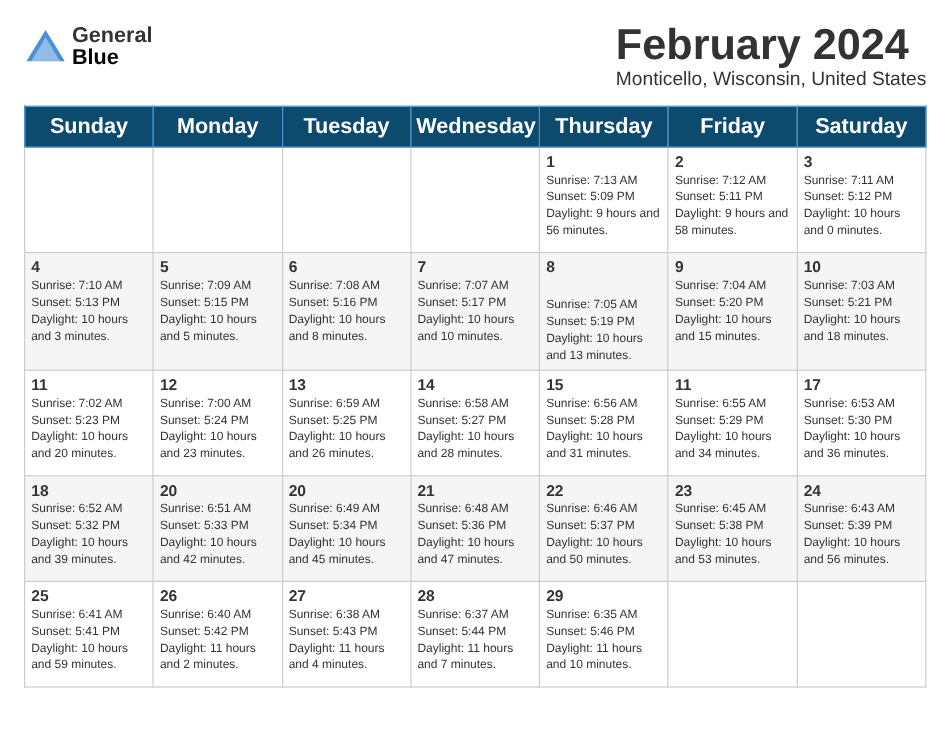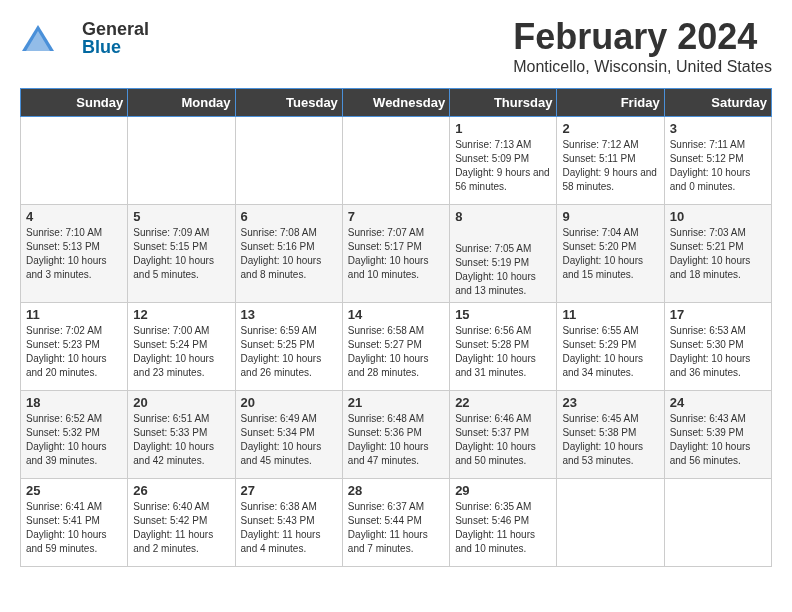--- a/index.html
+++ b/index.html
@@ -13,36 +13,35 @@
     .header-section {
       display: flex;
       justify-content: space-between;
       align-items: flex-start;
       margin-bottom: 12px;
     }
     .logo {
       display: flex;
       align-items: center;
       margin-top: 4px;
-      gap: 22px;
     }
     .logo-text {
       display: flex;
       flex-direction: column;
       line-height: 1;
     }
     .logo-general {
       font-size: 18px;
       font-weight: bold;
       color: #333;
     }
     .logo-blue {
       font-size: 18px;
       font-weight: bold;
-      color: #0369a1;
+      color: #000000;
     }
     .logo-icon {
       width: 36px;
       height: 30px;
       margin-right: 4px;
     }
     .title-section {
       text-align: left;
     }
     .month-title {
@@ -53,26 +52,26 @@
     .location-title {
       font-size: 16px;
       color: #333;
     }
     .calendar-table {
       width: 100%;
       border-collapse: collapse;
       table-layout: fixed;
     }
     .calendar-table th {
-      background-color: #404040;
+      background-color: #0c4a6e;
       color: #fff;
-      font-size: 13px;
+      font-size: 18px;
       font-weight: bold;
       padding: 6px 4px;
-      text-align: right;
+      text-align: center;
       border: 1px solid #4a90d9;
     }
     .calendar-table td {
       vertical-align: top;
       border: 1px solid #ccc;
       padding: 4px 5px;
       font-size: 10.5px;
       color: #333;
       height: 88px;
       background: #fff;

